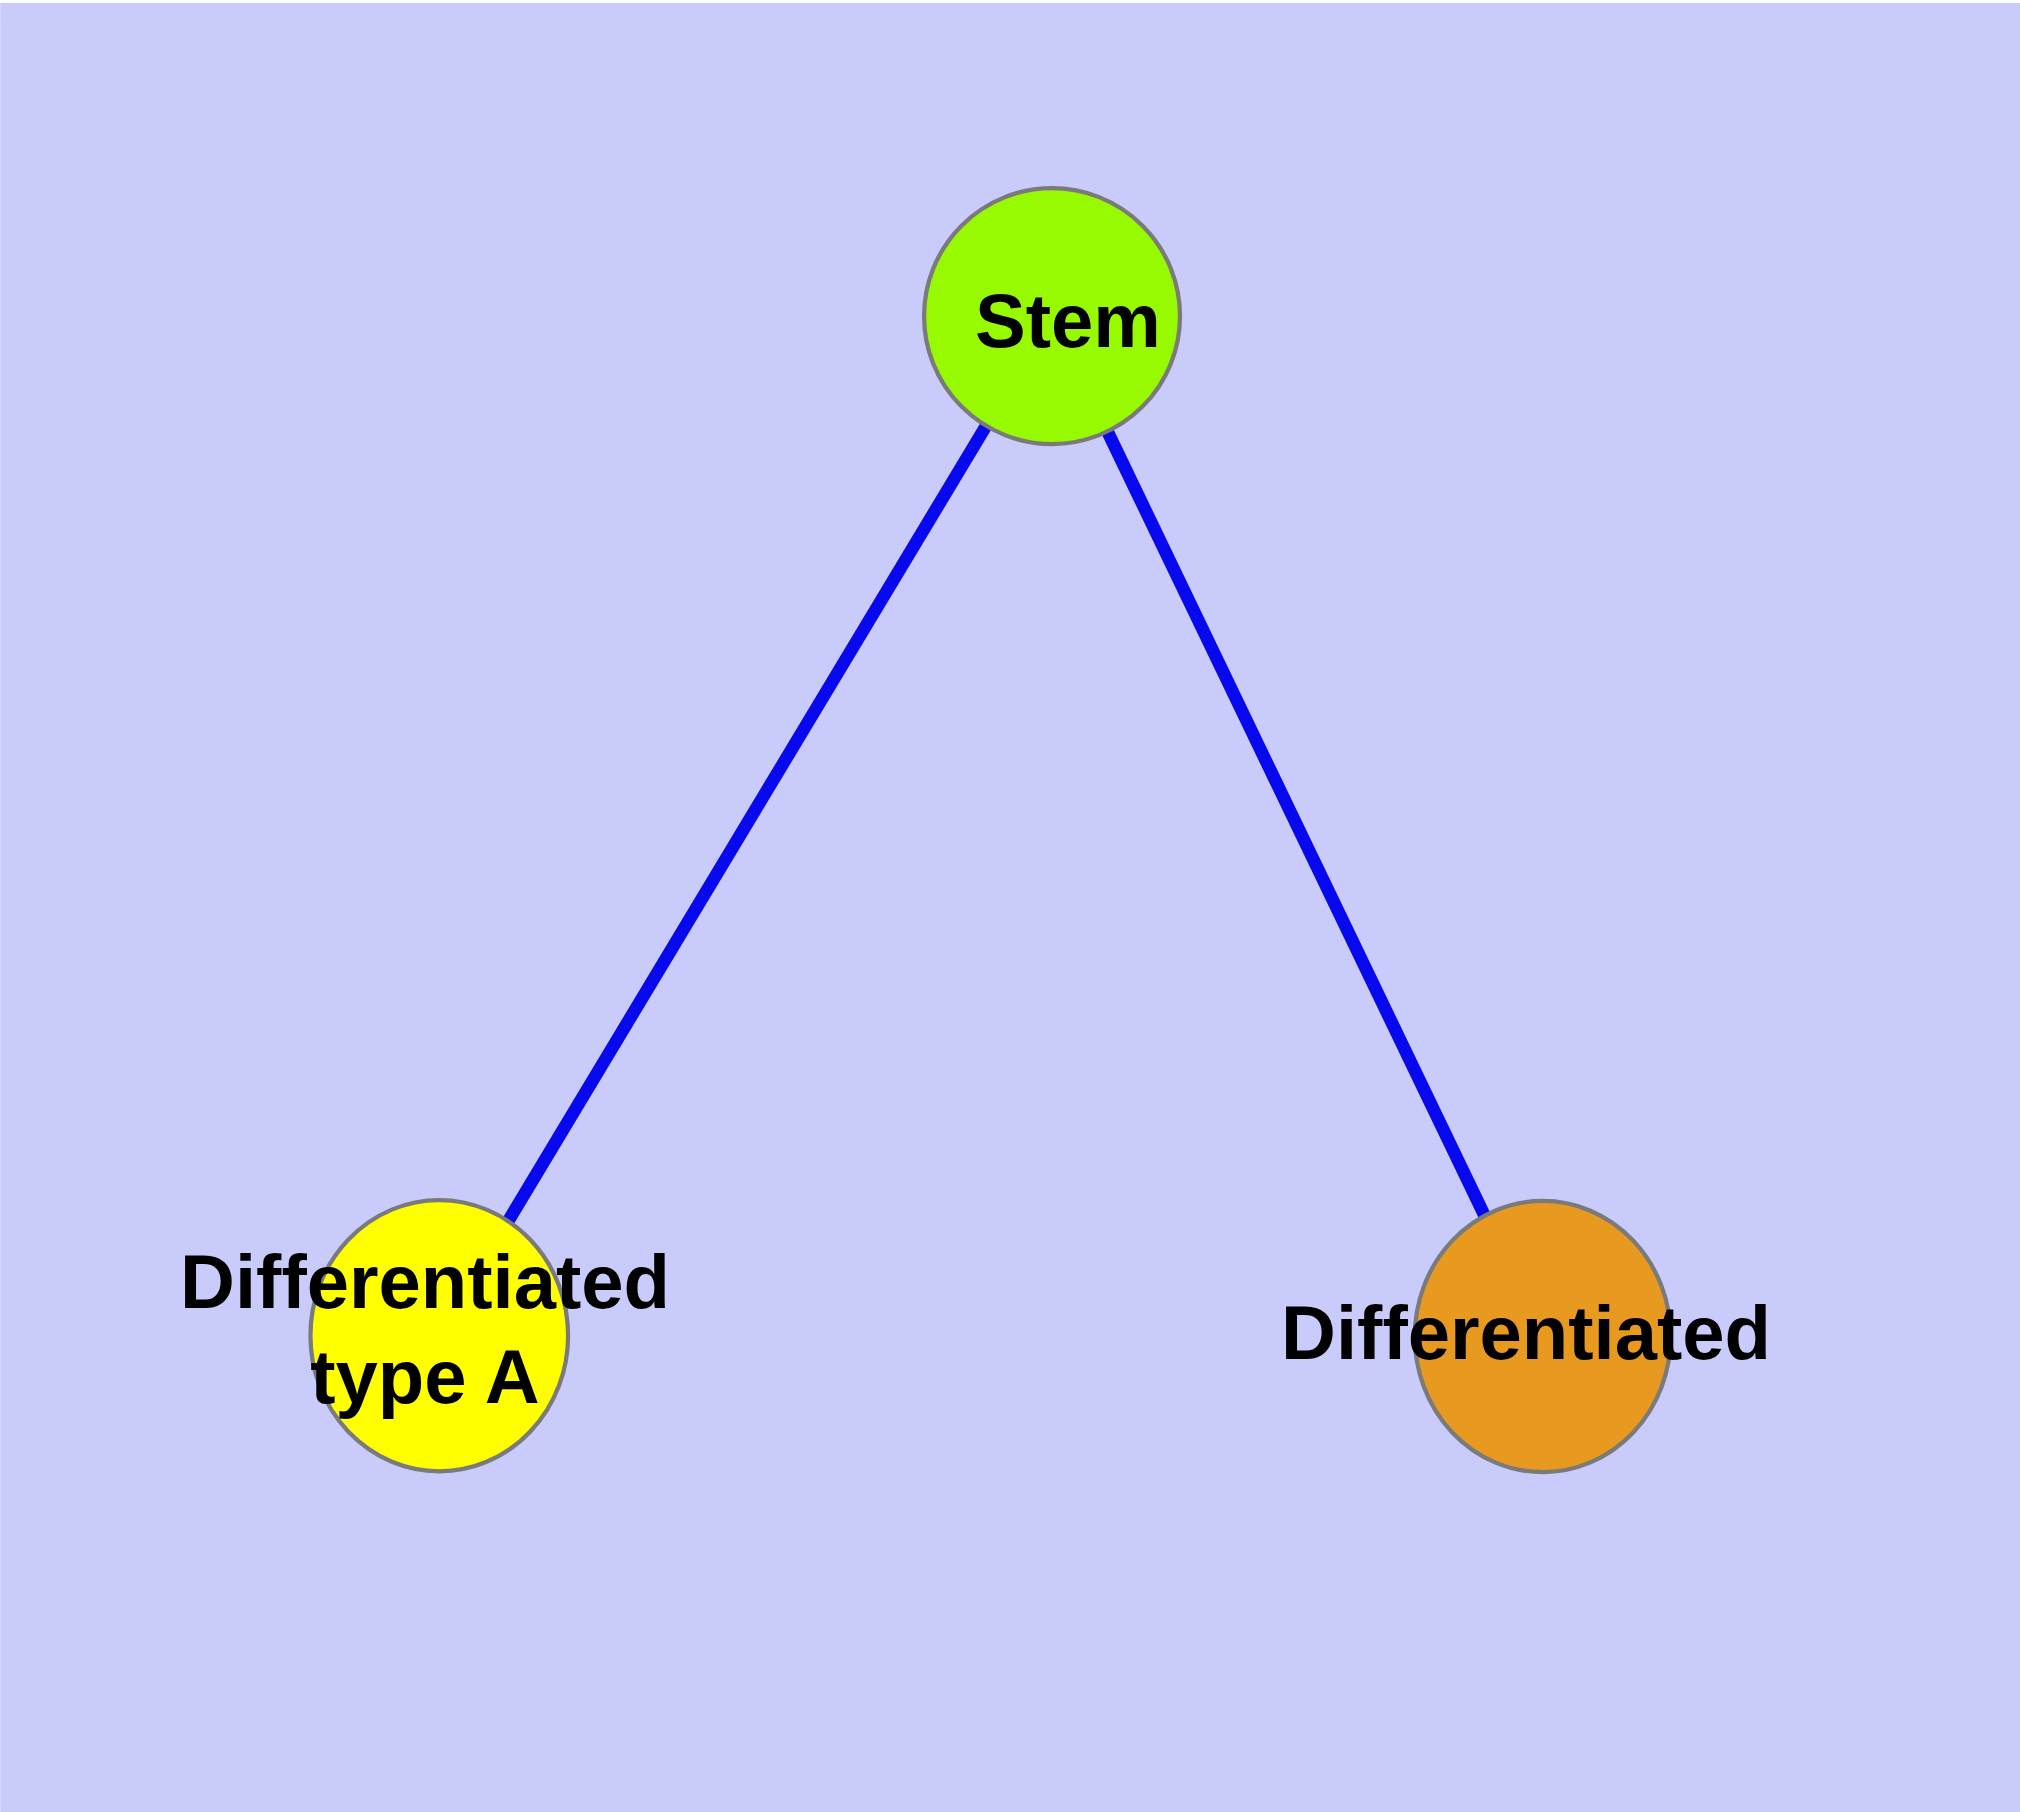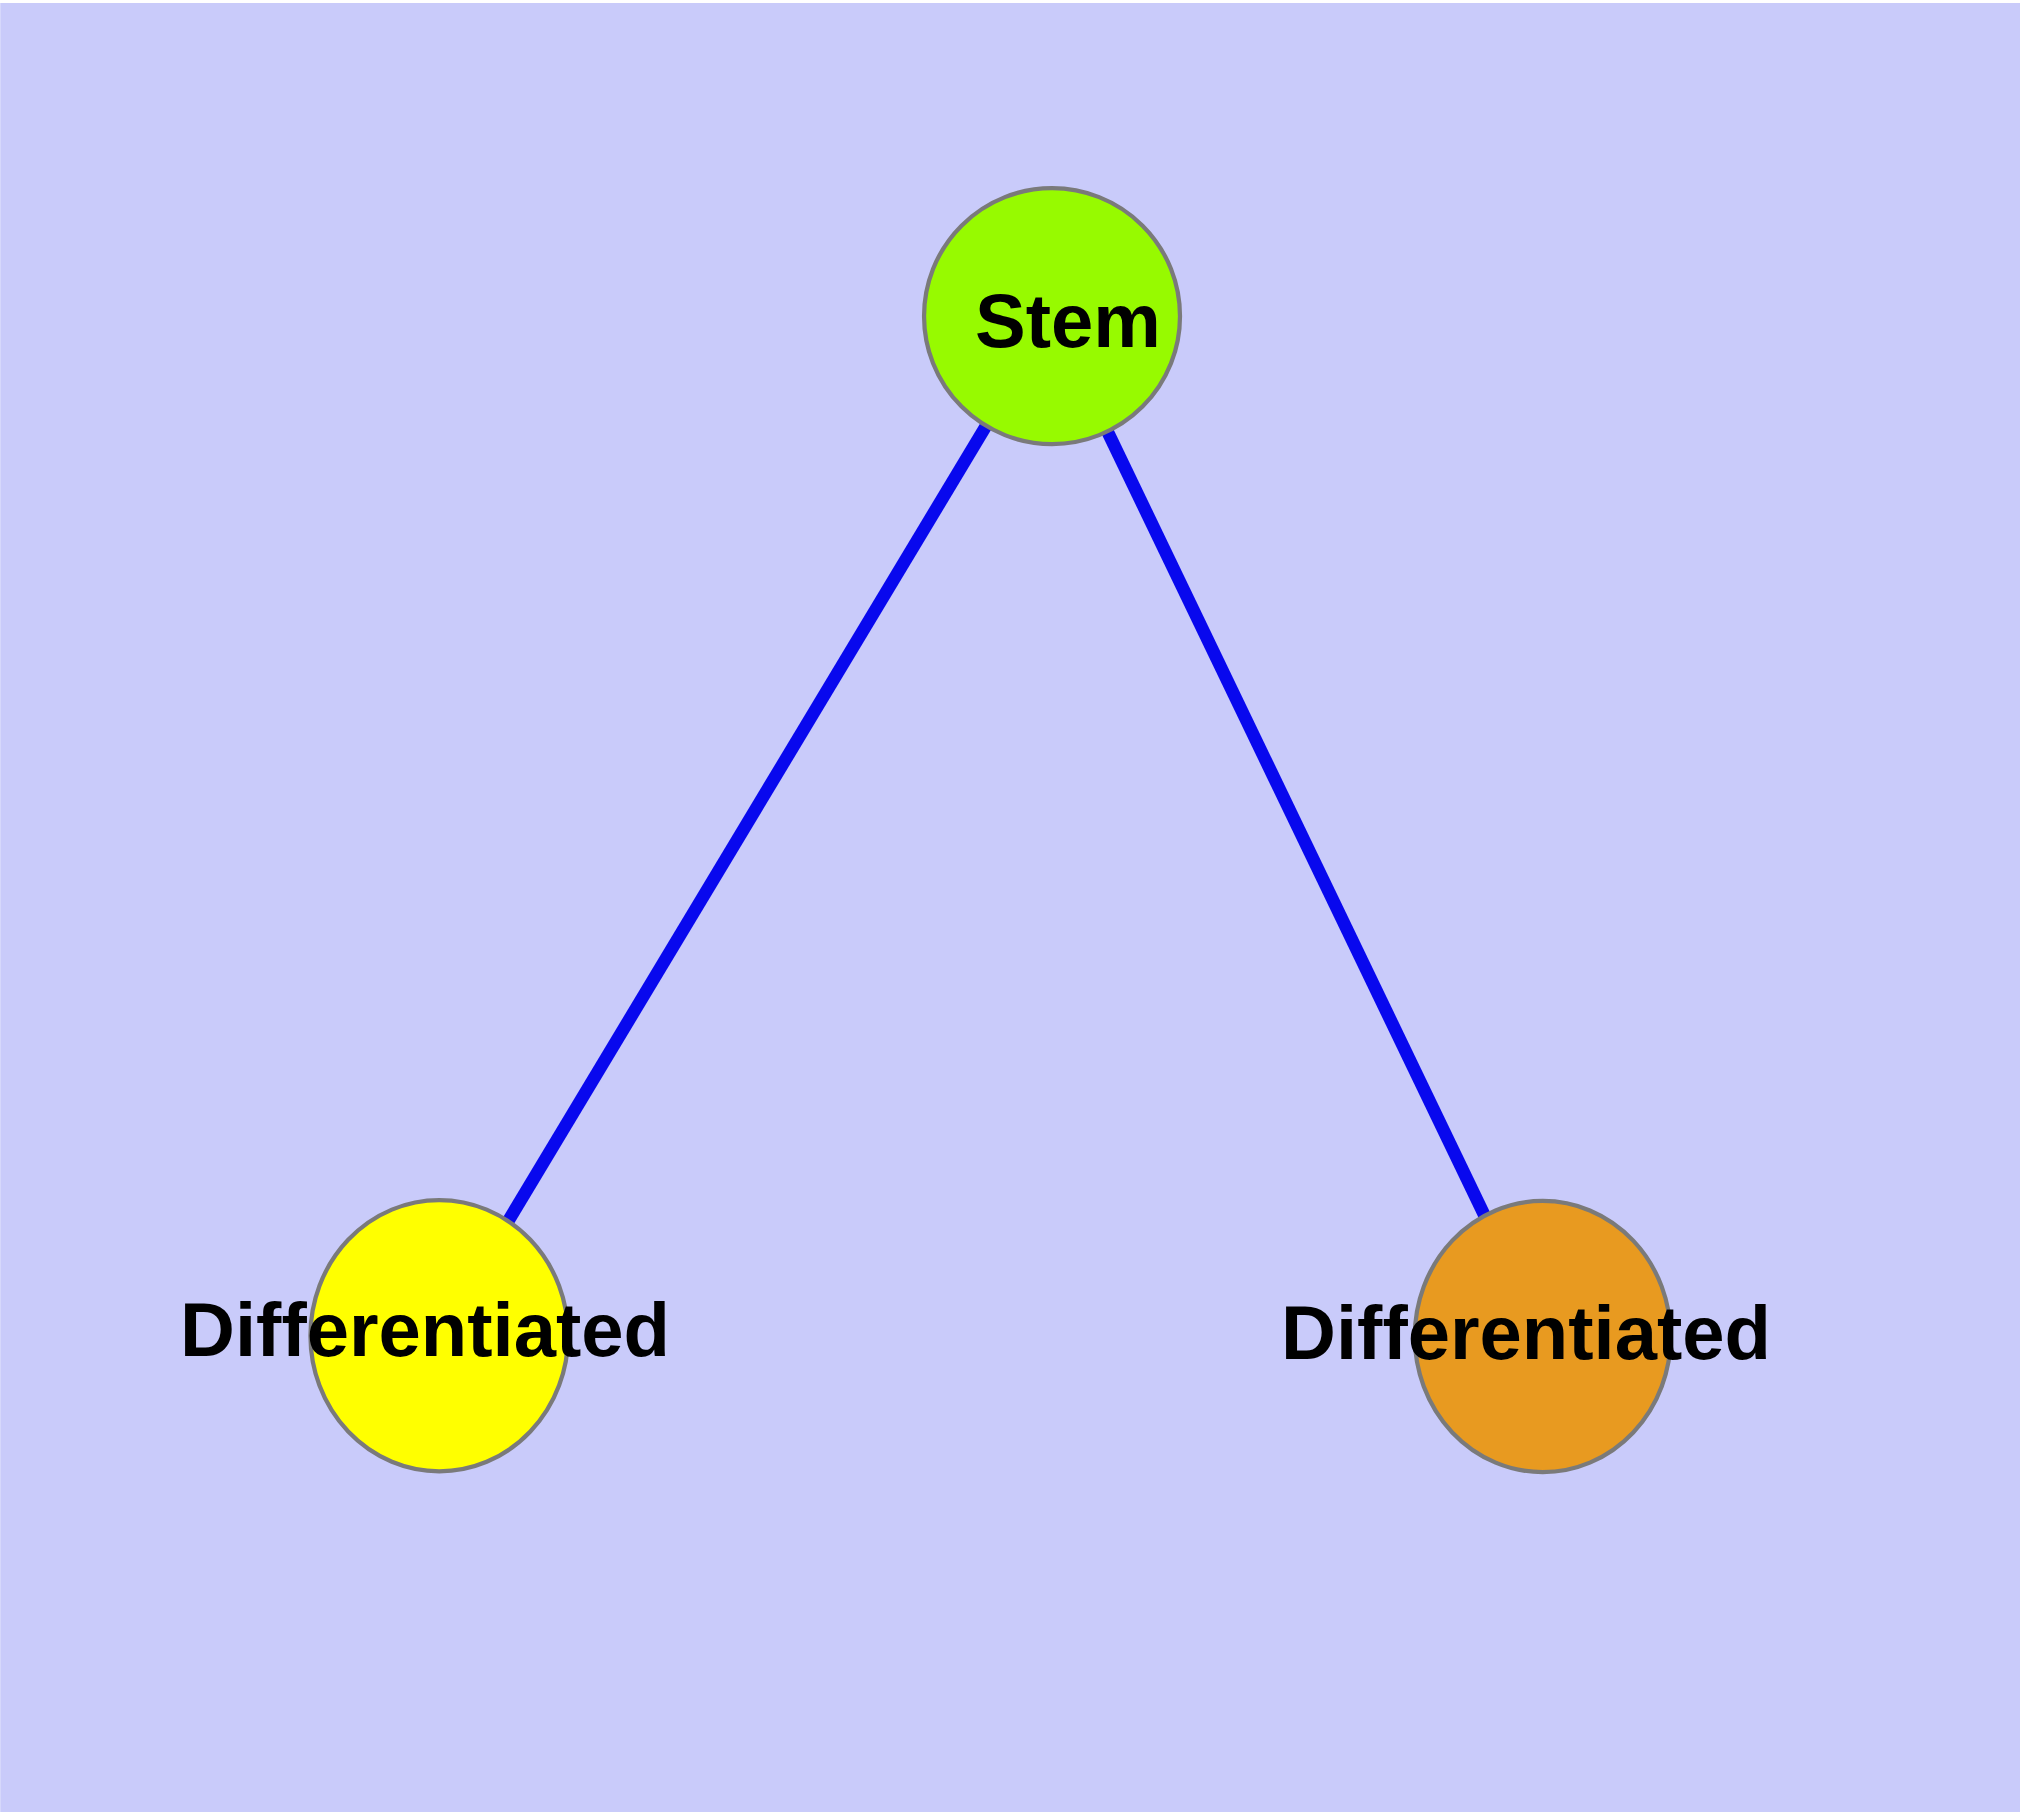--- a/index.html
+++ b/index.html
@@ -58,20 +58,21 @@
     <ellipse cx="518" cy="1576" rx="152" ry="160" stroke-width="5" fill="#ffff00" stroke="#7a7a7a"></ellipse>
     <ellipse cx="1820" cy="1577" rx="151" ry="160" stroke-width="5" fill="#e89a20" stroke="#7a7a7a"></ellipse>
   </svg>
 
   <div class="node-label" style="left:1052px; top:320px;margin-left:16px;">
     <span>Stem</span>
   </div>
 
   <div class="node-label" style="left:425px; top:1329px;">
     <span>Differentiated</span>
+    <span>type A</span>
   </div>
 
   <div class="node-label" style="left:1526px; top:1332px;">
     <span>Differentiated</span>
   </div>
 
   <div class="top-strip" style="background: rgb(255, 255, 255);"></div>
 </div>
 
 

